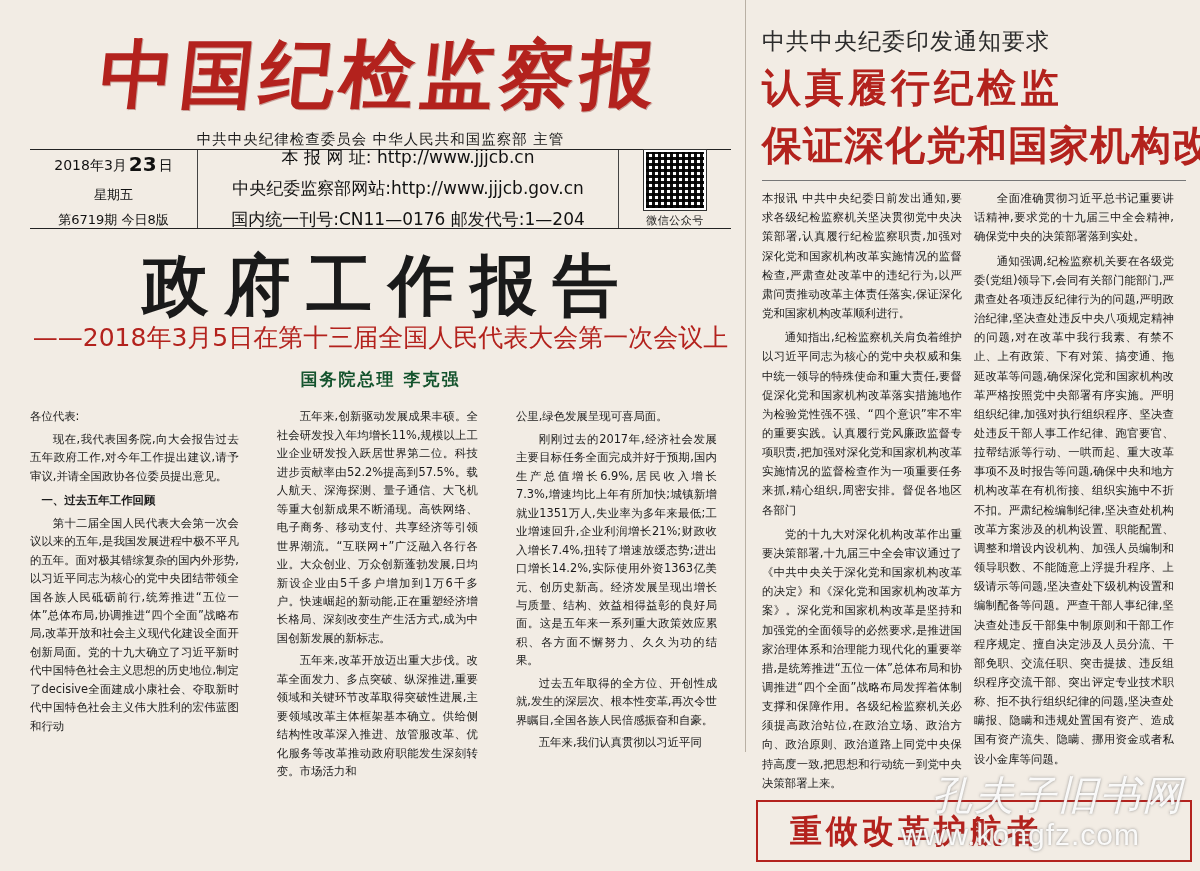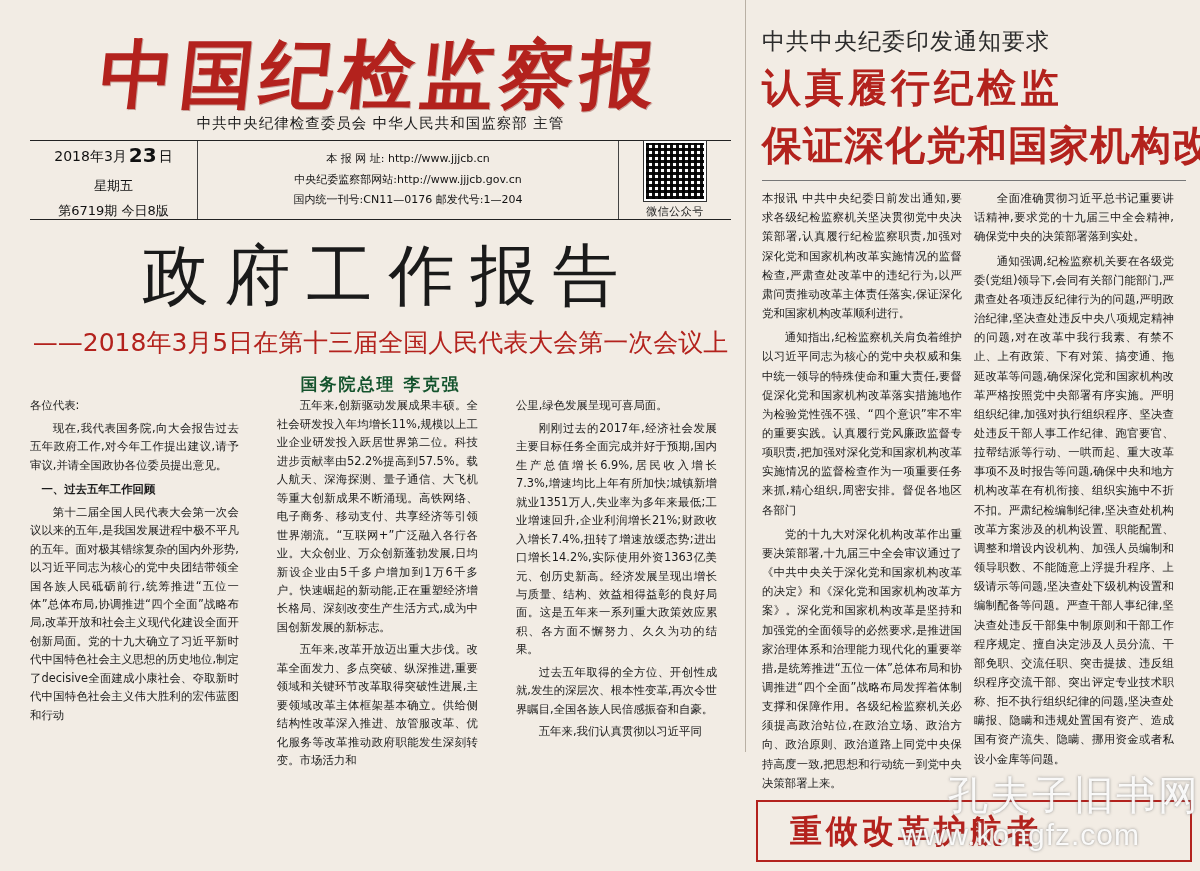--- a/index.html
+++ b/index.html
@@ -49,33 +49,33 @@
   .masthead-pinyin {
     margin-top: 12px;
     font-family: "Liberation Sans", sans-serif;
     font-size: 15px;
     font-weight: bold;
     color: #c0392f;
     letter-spacing: 5px;
     white-space: nowrap;
   }
   .masthead-org {
+    margin-top: 16px;
     font-size: 14.5px;
     color: #1a1a1a;
     letter-spacing: 1px;
     font-family: "DejaVu Sans", sans-serif;
   }
 
   
   .infobar {
     display: flex;
     align-items: stretch;
     border-top: 1.4px solid #222;
     border-bottom: 1.4px solid #222;
-    margin-top: 7px;
     height: 78px;
     font-family: "DejaVu Sans", sans-serif;
   }
   .infobar .cell {
     display: flex;
     flex-direction: column;
     justify-content: center;
     padding: 0 10px;
     box-sizing: border-box;
   }
@@ -91,21 +91,21 @@
   .info-date .bignum {
     font-size: 20px;
     font-weight: bold;
     vertical-align: -1px;
     padding: 0 2px;
   }
   .info-web {
     flex: 1;
     border-right: 1px solid #444;
     text-align: center;
-    font-size: 11px;
+    font-size: 17px;
     line-height: 1.85;
     color: #111;
   }
   .info-qr {
     width: 112px;
     align-items: center;
     text-align: center;
     justify-content: flex-start;
     padding-top: 4px;
   }
@@ -127,45 +127,45 @@
   }
 
   
   .headline-wrap {
     text-align: center;
     margin-top: 20px;
   }
   .headline {
     font-family: "DejaVu Serif", serif;
     font-size: 66px;
-    font-weight: normal;
+    font-weight: bold;
     color: #1a1a1a;
     letter-spacing: 16px;
     line-height: 1.1;
     text-indent: 16px;
   }
   .subhead {
-    margin-top: 14px;
     font-size: 25px;
     color: #b3221d;
     font-family: "DejaVu Sans", sans-serif;
     letter-spacing: 0px;
   }
   .byline {
     margin-top: 14px;
     font-size: 17px;
     color: #14532d;
     font-family: "DejaVu Sans", sans-serif;
     letter-spacing: 2px;
     font-weight: bold;
   }
 
   
   .body-cols {
     display: flex;
+    margin-top: 16px;
     gap: 16px;
   }
   .bcol {
     width: 230px;
     padding-right: 14px;
     box-sizing: border-box;
     font-family: "DejaVu Sans", sans-serif;
     font-size: 11.4px;
     line-height: 1.62;
     color: #1b1b1b;
@@ -244,29 +244,30 @@
     font-weight: bold;
     color: #b3221d;
     letter-spacing: 4px;
     padding: 8px 0 0 32px;
     white-space: nowrap;
   }
 
   
   .wm-cn {
     position: absolute;
-    right: 0;
+    right: 16px;
     top: 768px;
     font-family: "DejaVu Sans", sans-serif;
     font-size: 40px;
     color: rgba(255,255,255,.92);
     text-shadow: 0 0 3px rgba(120,120,120,.8);
     letter-spacing: 2px;
     white-space: nowrap;
     pointer-events: none;
+    font-style: italic;
   }
   .wm-url {
     position: absolute;
     right: 60px;
     top: 818px;
     font-family: "Liberation Sans", sans-serif;
     font-size: 30px;
     color: rgba(255,255,255,.92);
     text-shadow: 0 0 3px rgba(120,120,120,.8);
     letter-spacing: 1px;

